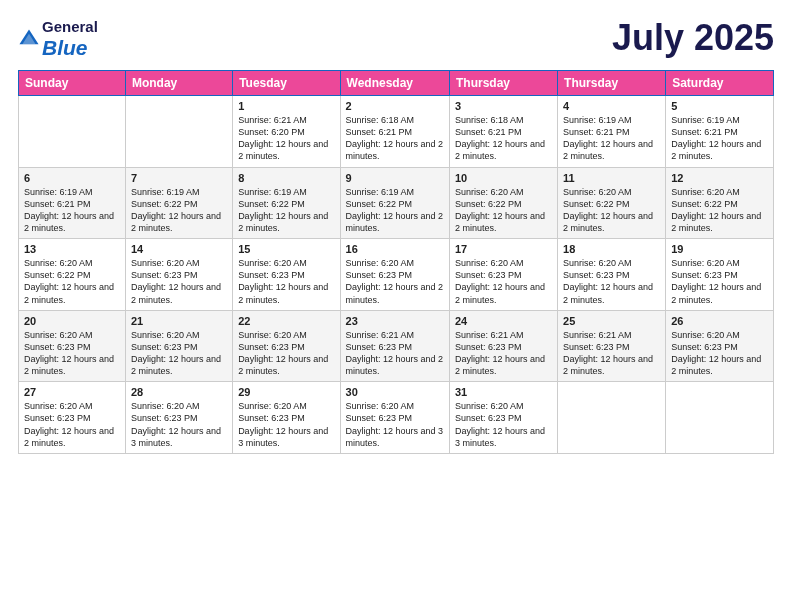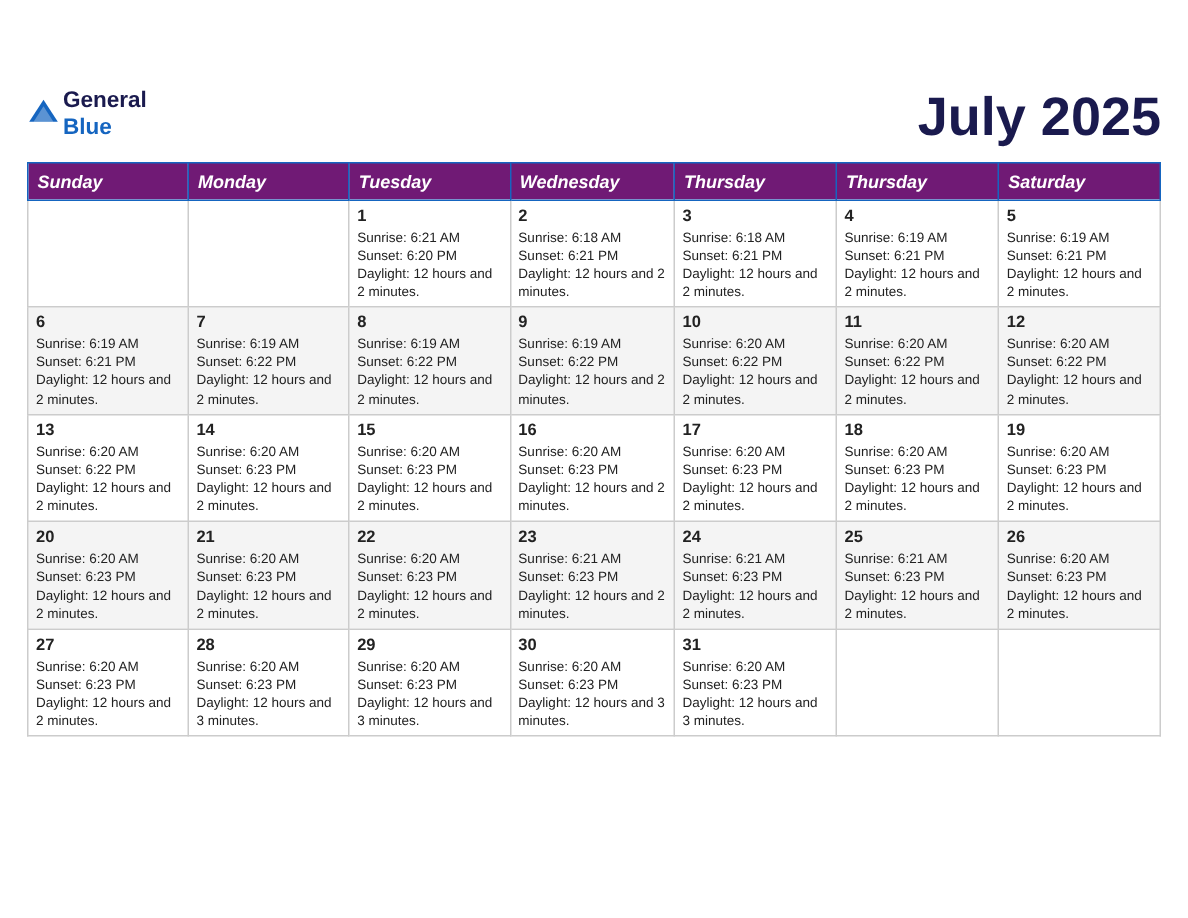--- a/index.html
+++ b/index.html
@@ -13,35 +13,35 @@
     .page {
       width: 792px;
       height: 612px;
       padding: 18px 18px 10px 18px;
     }
     .header {
       display: flex;
       justify-content: space-between;
       align-items: flex-start;
       margin-bottom: 10px;
-      margin-top: 40px;
     }
     .logo {
       display: flex;
       align-items: center;
     }
     .logo-text-general {
       font-size: 15px;
       font-weight: bold;
       color: #1a1a4e;
     }
     .logo-text-blue {
-      font-size: 15px;
+      font-size: 21px;
       font-weight: bold;
       color: #1565c0;
+      font-style: italic;
     }
     .logo-icon {
       width: 22px;
       height: 22px;
       margin-right: 2px;
     }
     .title-block {
     }
     .month-title {
       font-size: 36px;
@@ -84,21 +84,21 @@
     .day-info {
       font-size: 9px;
       line-height: 1.35;
       color: #222;
     }
     .empty-cell {
       background: #f9f9f9;
     }
     tr:nth-child(odd) td { background: #fff; }
     tr:nth-child(even) td { background: #f4f4f4; }
-    .calendar thead tr th { background: #701a75; font-style: italic; }
+    .calendar thead tr th { background: #ec4899; }
   </style>
 </head>
 <body>
 
 <div class="page">
   <div class="header">
     <div class="logo">
       <svg class="logo-icon" viewBox="0 0 30 30">
         <polygon points="15,2 28,22 2,22" fill="#1565c0"></polygon>
         <polygon points="15,8 24,22 6,22" fill="#fff" opacity="0.3"></polygon>

